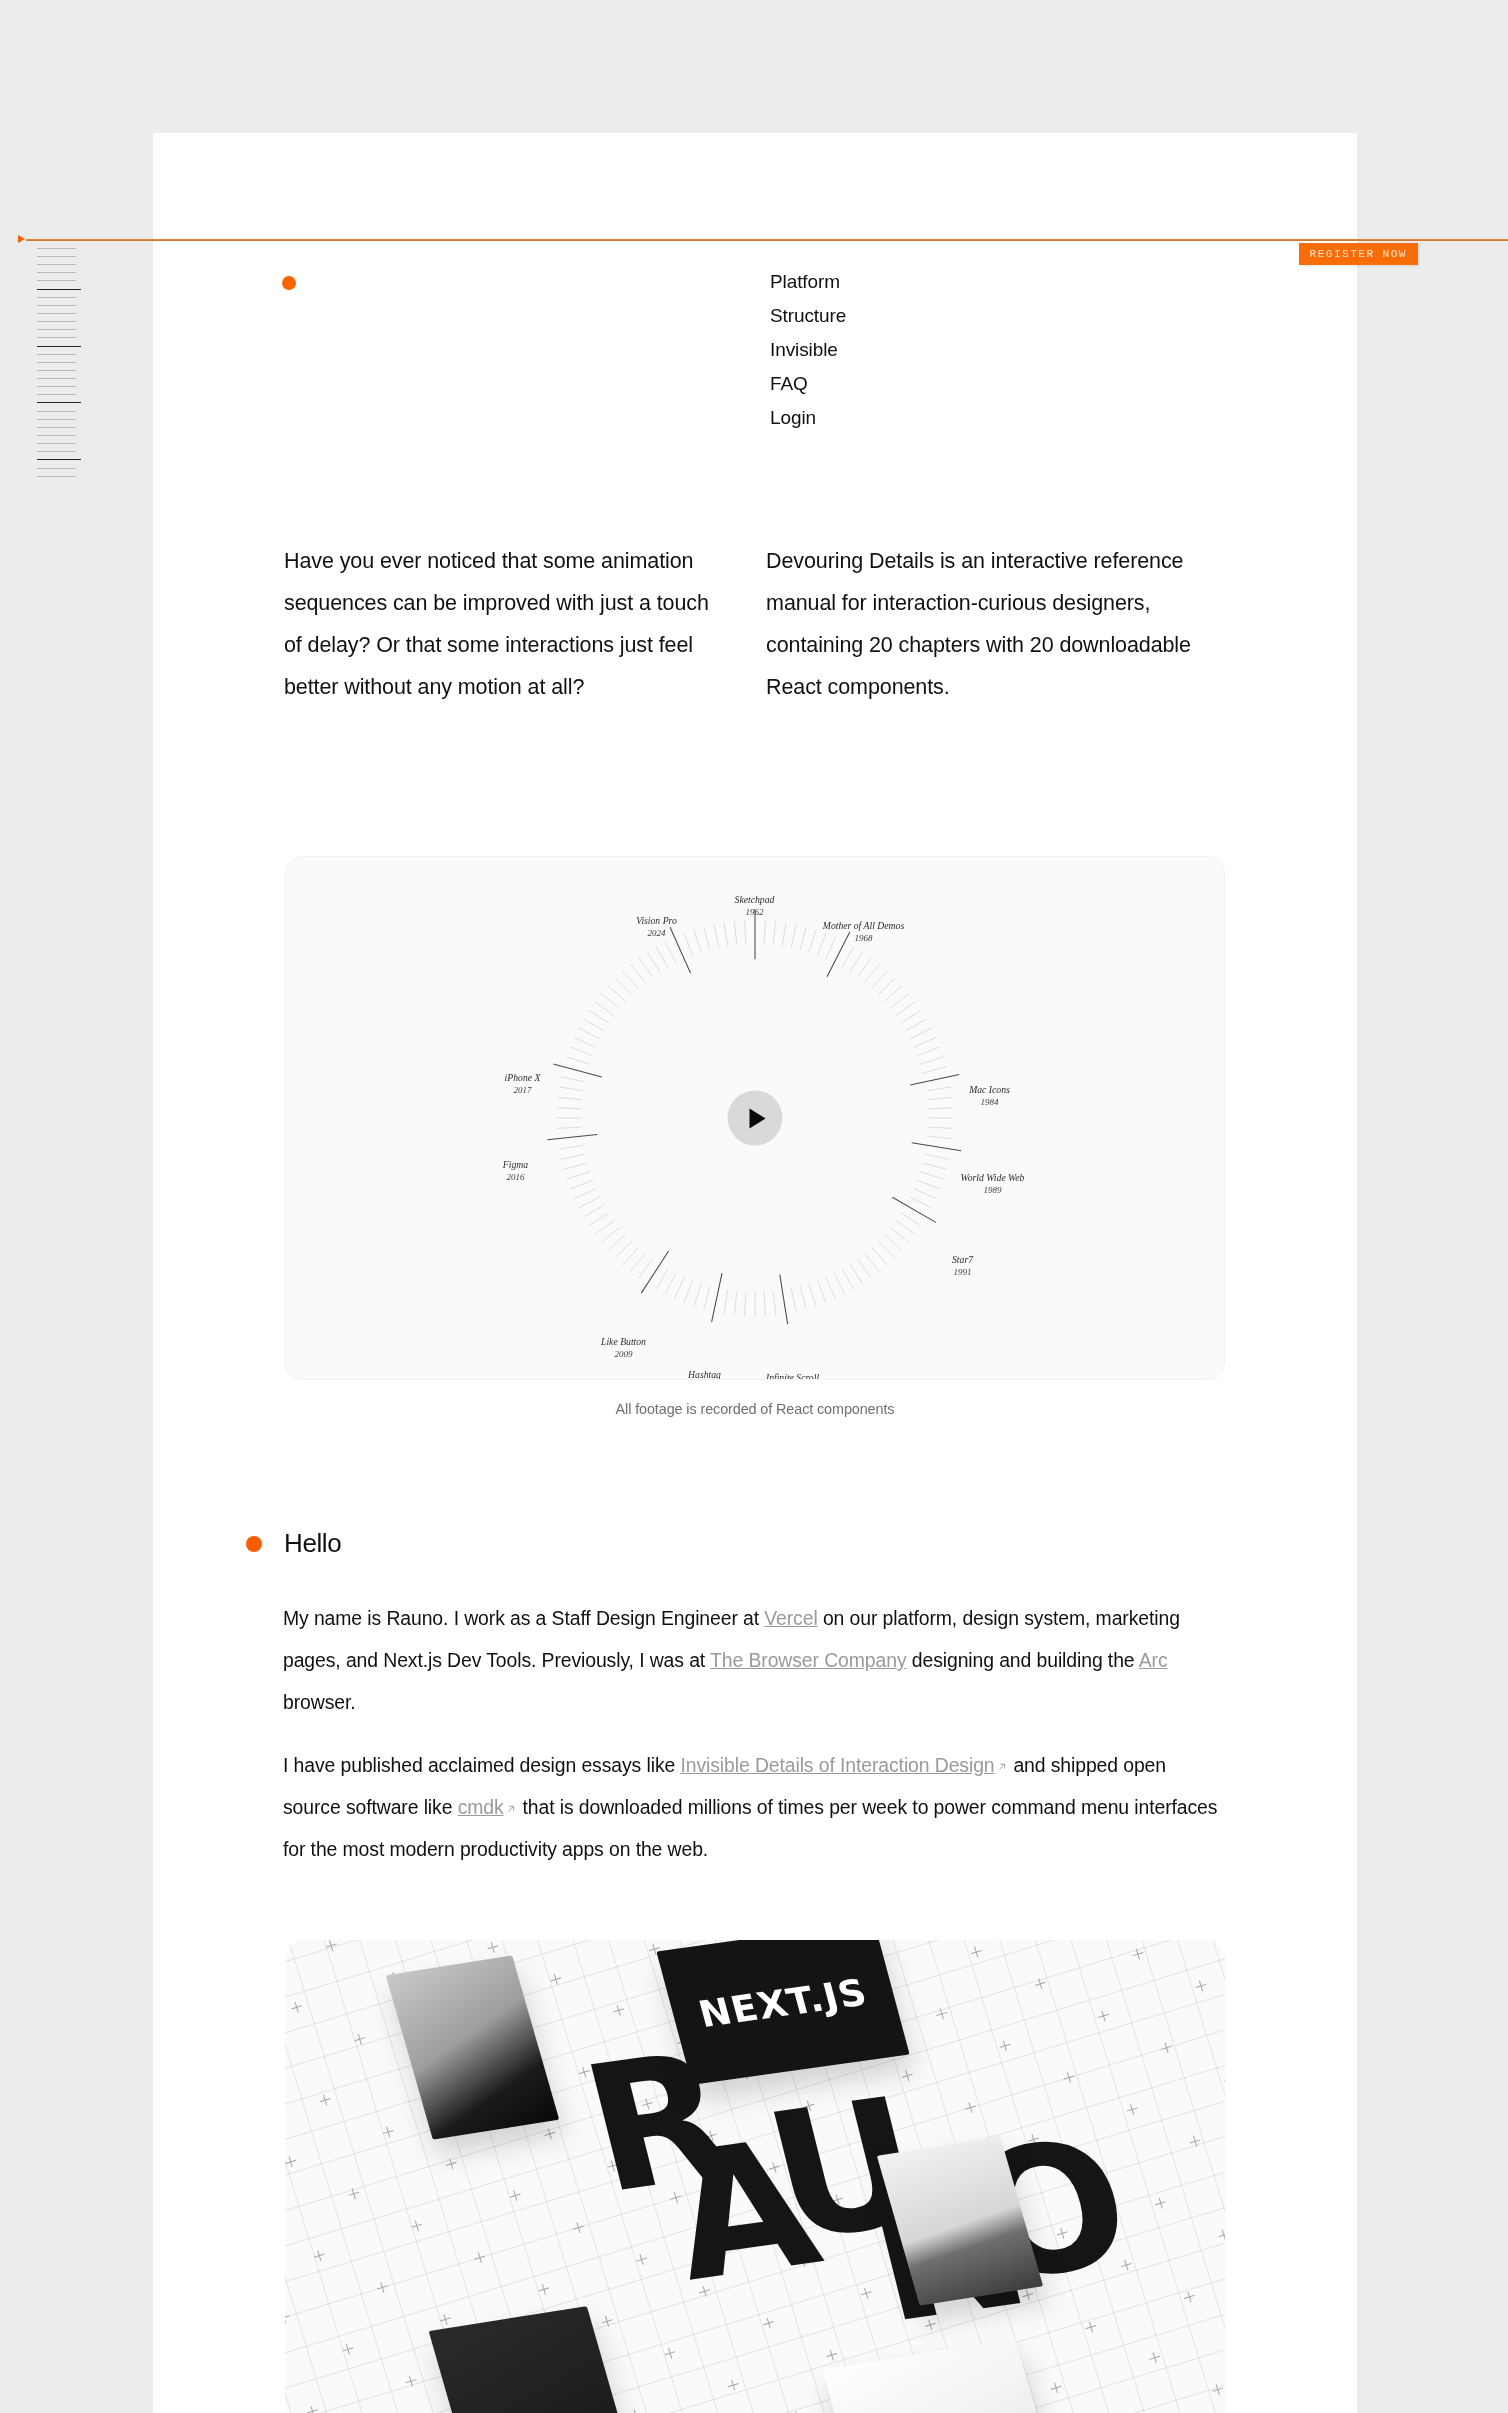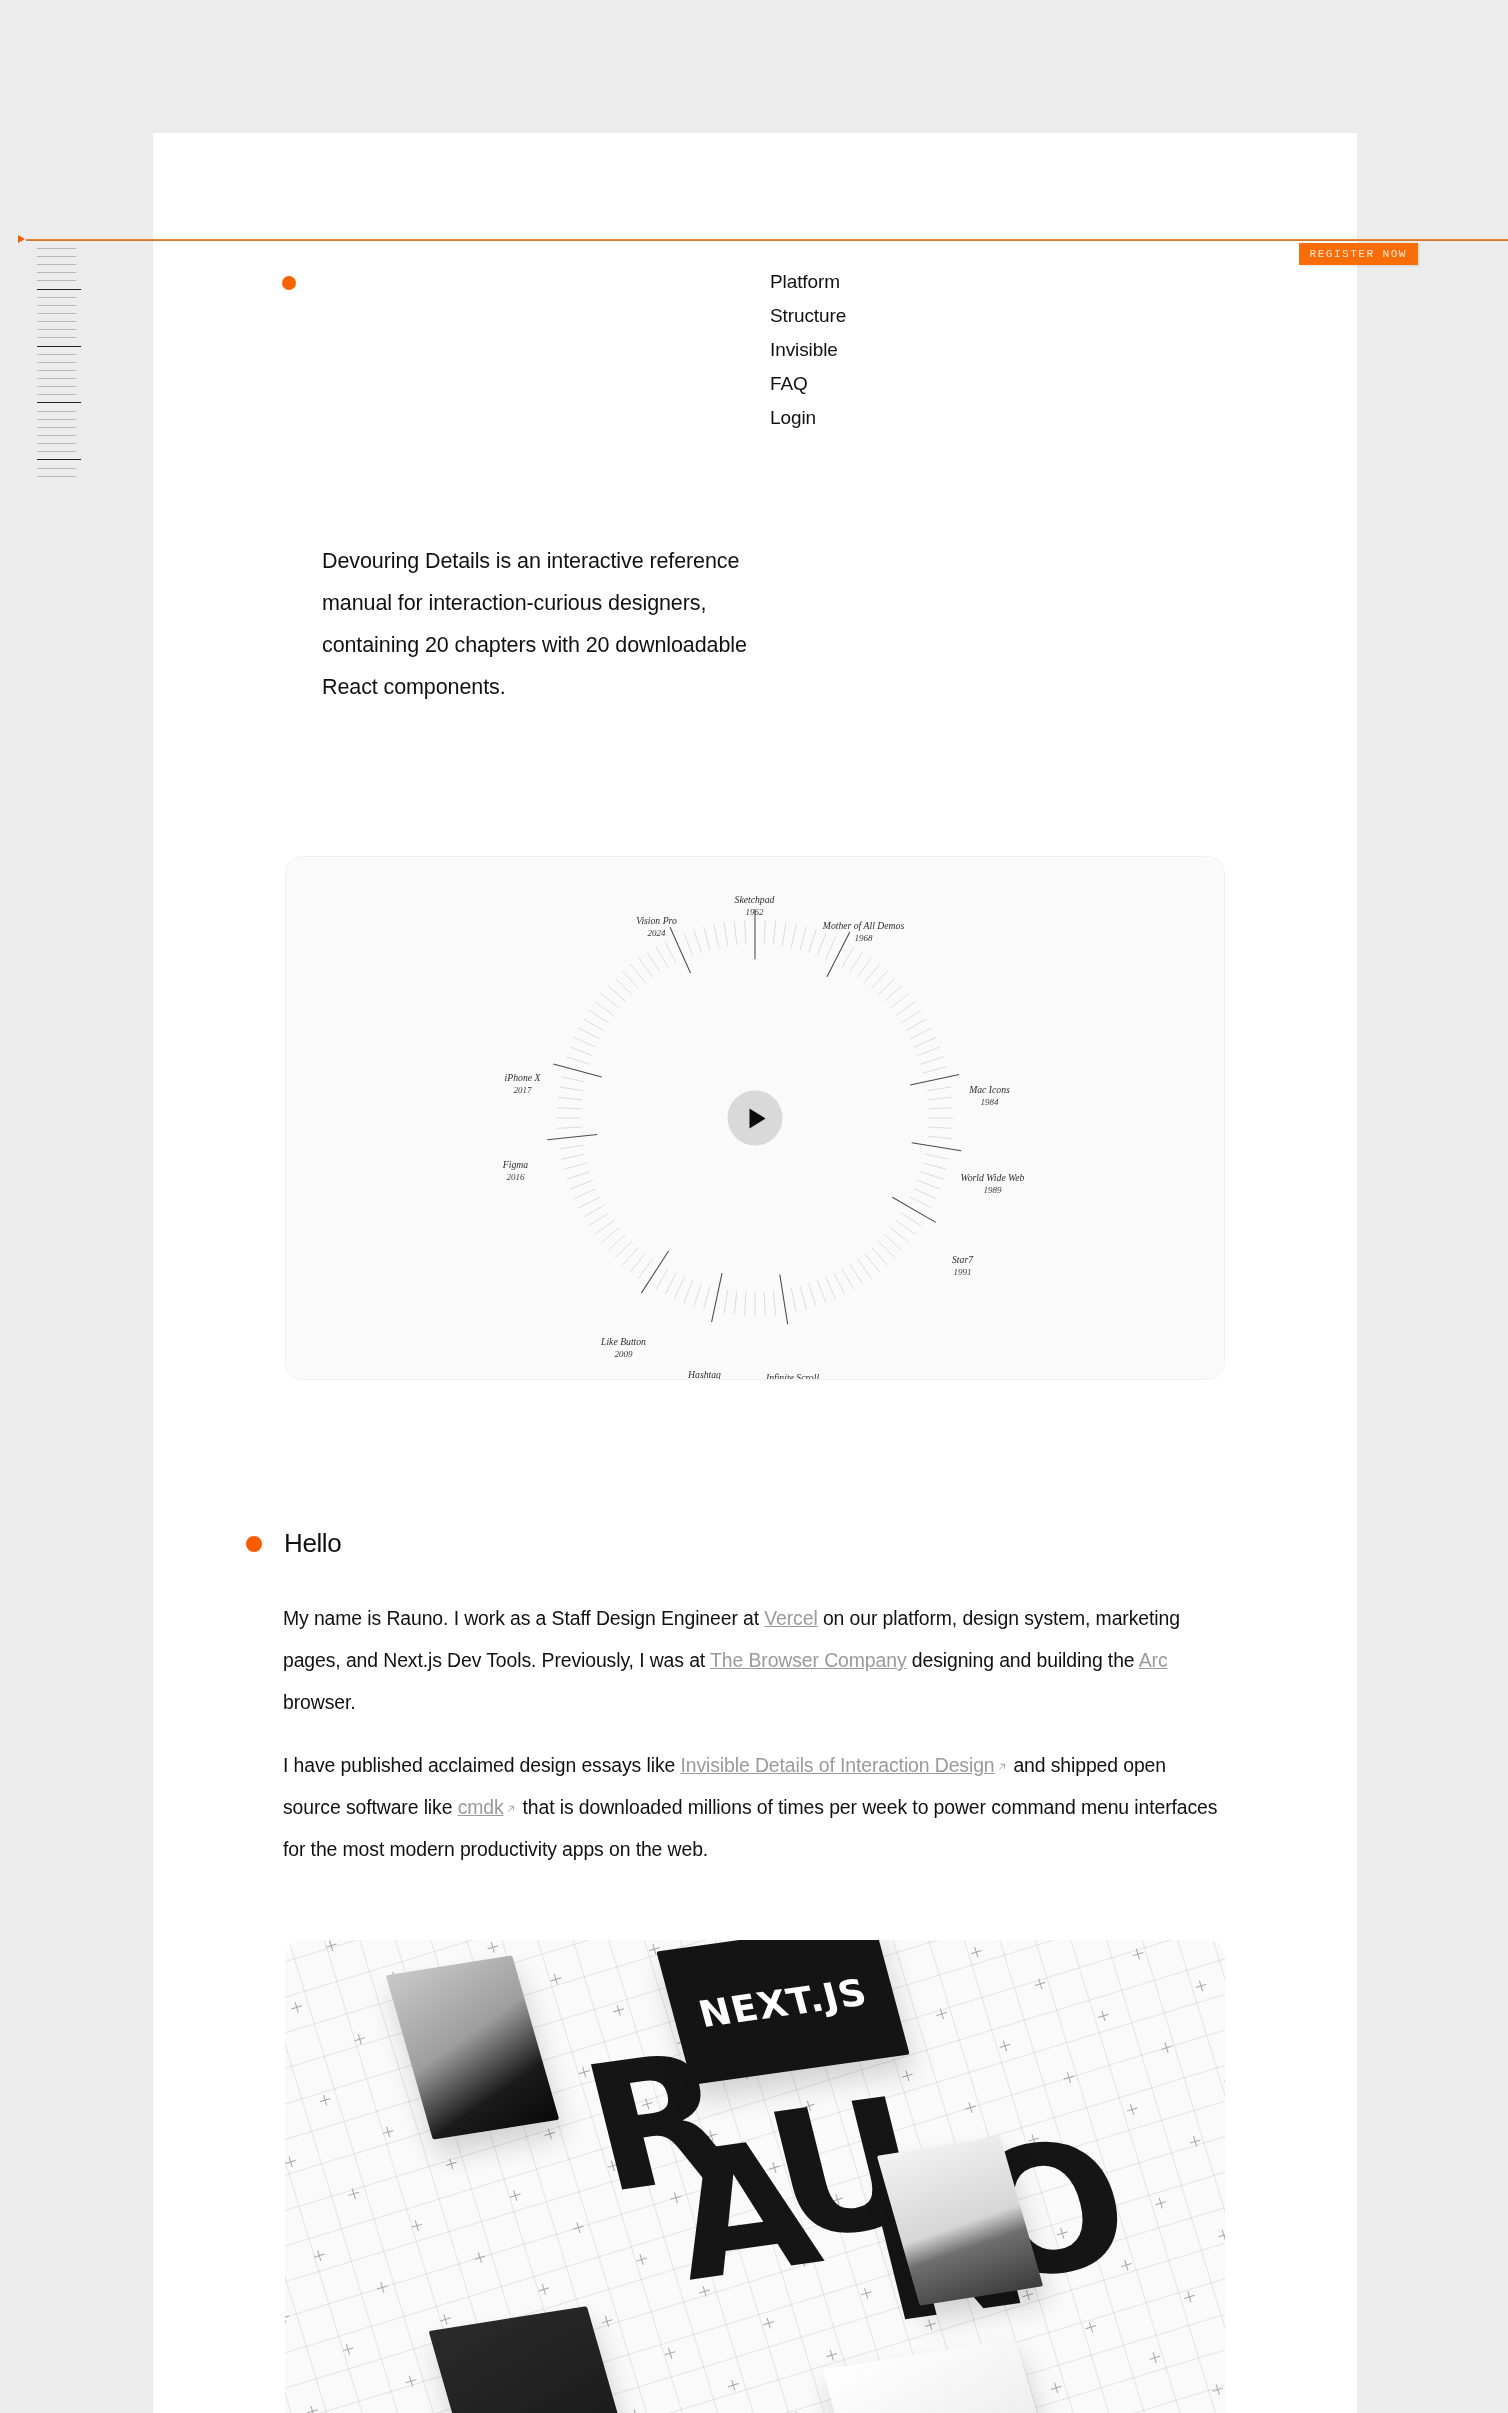--- a/index.html
+++ b/index.html
@@ -370,20 +370,21 @@
 
   <nav class="nav">
     <a href="#">Platform</a>
     <a href="#">Structure</a>
     <a href="#">Invisible</a>
     <a href="#">FAQ</a>
     <a href="#">Login</a>
   </nav>
 
   <div class="intro">
+    <div class="intro-col left">Have you ever noticed that some animation sequences can be improved with just a touch of delay? Or that some interactions just feel better without any motion at all?</div>
     <div class="intro-col right">Devouring Details is an interactive reference manual for interaction-curious designers, containing 20 chapters with 20 downloadable React components.</div>
   </div>
 
   <div class="video-card">
     <div class="dial-wrap" id="dial-wrap">
       <svg class="dial-svg" id="dial-svg" viewBox="0 0 880 880">
           <line x1="440" y1="171" x2="440" y2="86" stroke="#4a4a4a" stroke-width="1.8"></line>
           <line x1="455.43910709166846" y1="145.4042872474007" x2="457.5848812976292" y2="104.4604763224632" stroke="#cfcfcf" stroke-width="1.2"></line>
           <line x1="470.8358966639578" y1="146.61604086635936" x2="475.1215636579316" y2="105.84064315626017" stroke="#cfcfcf" stroke-width="1.2"></line>
           <line x1="486.14816718686814" y1="148.63193952443436" x2="492.5619802535176" y2="108.13671756003373" stroke="#cfcfcf" stroke-width="1.2"></line>
@@ -514,20 +515,21 @@
         <div class="dial-label" style="left: 128px; top: 454px; transform: translate(-50%, -50%);"><span>Like Button</span><span class="yr">2009</span></div>
         <div class="dial-label" style="left: 20px; top: 277px; transform: translate(-50%, -50%);"><span>Figma</span><span class="yr">2016</span></div>
         <div class="dial-label" style="left: 27px; top: 190px; transform: translate(-50%, -50%);"><span>iPhone X</span><span class="yr">2017</span></div>
         <div class="dial-label" style="left: 161px; top: 33px; transform: translate(-50%, -50%);"><span>Vision Pro</span><span class="yr">2024</span></div>
       </div>
     <div class="play-btn">
       <span class="play-tri"></span>
     </div>
   </div>
 
+  <div class="video-caption">All footage is recorded of React components</div>
 
   <div class="hello-head">
     <span class="hello-dot"></span>
     <span class="hello-title">Hello</span>
   </div>
 
   <p class="body-copy p2">
     <span>I have published acclaimed design essays like </span><a href="#" class="ln"><span>Invisible Details of Interaction Design</span><span class="ext-icon"><svg viewBox="0 0 20 20" width="11.8" height="11.8">
             <path d="M6 14 L14 6 M8 5.4 H14.6 V12" stroke="#9a9a9a" stroke-width="1.6" fill="none" stroke-linecap="round"></path>
           </svg></span></a><span> and shipped open source software like </span><a href="#" class="ln"><span>cmdk</span><span class="ext-icon"><svg viewBox="0 0 20 20" width="11.8" height="11.8">

